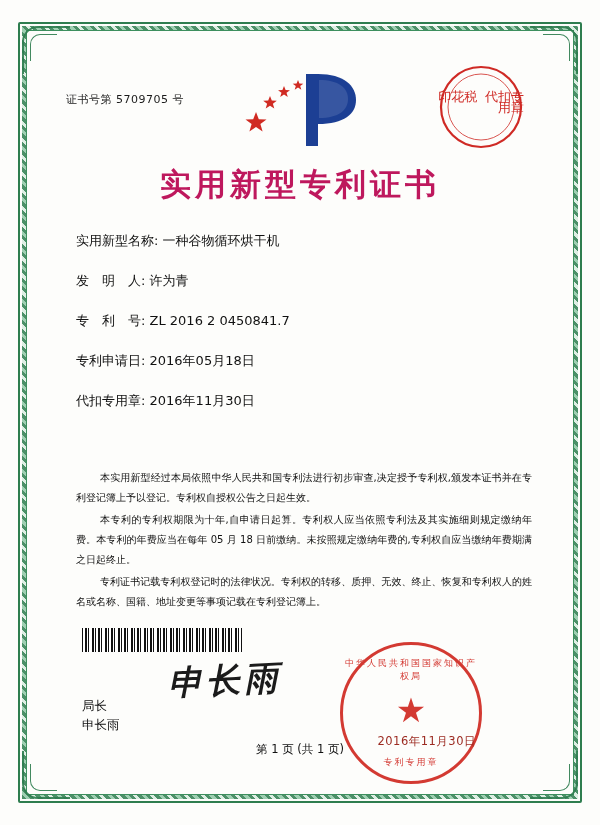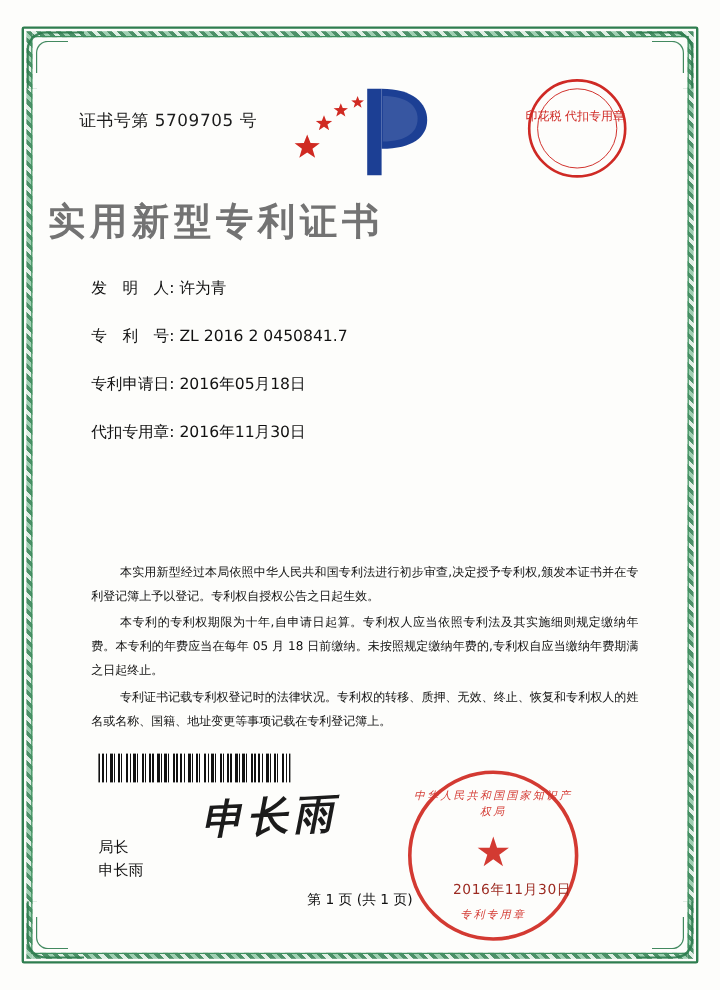--- a/index.html
+++ b/index.html
@@ -70,21 +70,21 @@
   .content {
     position: absolute;
     left: 40px; top: 44px; right: 40px; bottom: 44px;
   }
 
   
   .cert-no {
     position: absolute;
     left: 26px;
     top: 48px;
-    font-size: 14px;
+    font-size: 11px;
     letter-spacing: .5px;
     color: #1a1a1a;
   }
   .logo {
     position: absolute;
     left: 200px;
     top: 22px;
     width: 130px;
     height: 88px;
   }
@@ -92,35 +92,36 @@
     position: absolute;
     right: 36px;
     top: 20px;
     width: 86px;
     height: 86px;
   }
   .red-seal-top .rs-text {
     position: absolute;
     left: 0; right: 0;
     top: 28px;
-    text-align: left;
+    text-align: right;
     color: #cf2a25;
-    font-size: 10px;
+    font-size: 13px;
     line-height: 11px;
-    font-family: Liberation Sans, sans-serif;
+    font-family: Liberation Mono, monospace;
   }
 
   .main-title {
     position: absolute;
     left: 0; right: 0;
     top: 120px;
+    text-align: center;
     font-size: 31px;
     font-weight: bold;
     letter-spacing: 4px;
-    color: #737373;
+    color: #be185d;
     font-family: "DejaVu Sans", "Liberation Sans", sans-serif;
   }
 
   
   .fields {
     position: absolute;
     left: 36px;
     right: 30px;
     top: 188px;
   }
@@ -200,21 +201,20 @@
     opacity: .92;
   }
   .big-seal .ring-text {
     position: absolute;
     left: 0; right: 0;
     top: 12px;
     text-align: center;
     font-size: 9px;
     color: #d02a22;
     letter-spacing: 2px;
-    font-style: italic;
   }
   .big-seal .ring-text.bottom {
     top: auto;
     bottom: 12px;
   }
   .big-seal .star {
     position: absolute;
     left: 50%;
     top: 50%;
     transform: translate(-50%, -58%);
@@ -278,20 +278,24 @@
         <circle cx="43" cy="43" r="33" fill="none" stroke="#cf2a25" stroke-width="0.8"></circle>
       </svg>
       <div class="rs-text">印花税
 代扣专用章</div>
     </div>
 
     <div class="main-title">实用新型专利证书</div>
 
     <div class="fields">
       <div class="field">
+        <span class="lbl">实用新型名称:</span>
+        <span class="val">一种谷物循环烘干机</span>
+      </div>
+      <div class="field">
         <span class="lbl">发　明　人:</span>
         <span class="val">许为青</span>
       </div>
       <div class="field">
         <span class="lbl">专　利　号:</span>
         <span class="val">ZL 2016 2 0450841.7</span>
       </div>
       <div class="field">
         <span class="lbl">专利申请日:</span>
         <span class="val">2016年05月18日</span>

